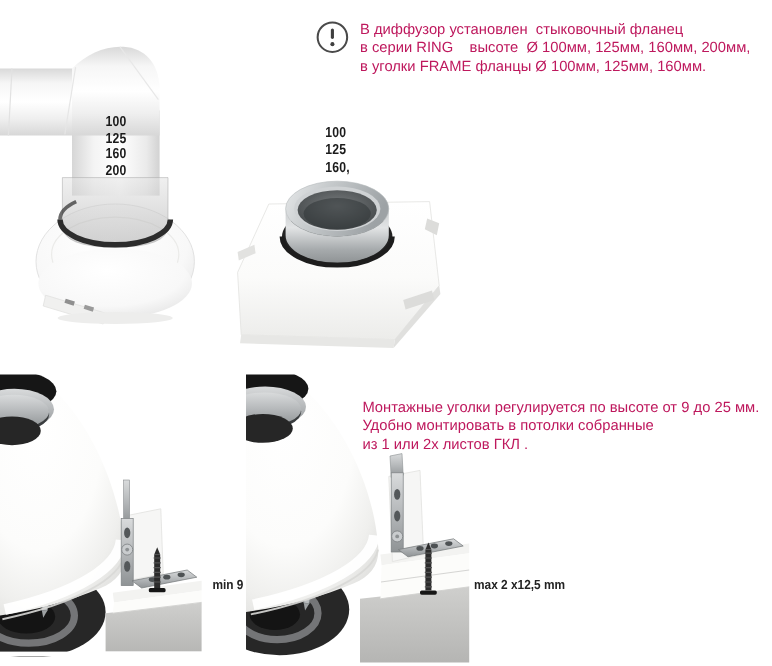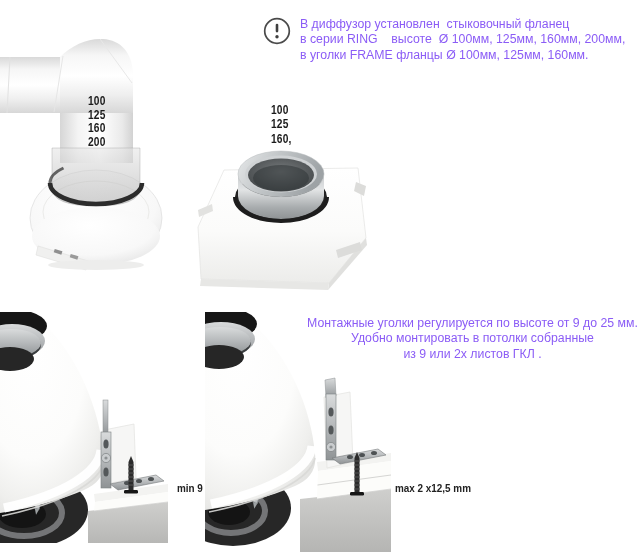--- a/index.html
+++ b/index.html
@@ -2,21 +2,21 @@
 <html><head>
 <meta charset="utf-8">
 <style>
   html,body{margin:0;padding:0;}
   body{
     width:643px;height:555px;position:relative;overflow:hidden;
     background:#ffffff;
     font-family:"Liberation Sans",sans-serif;
   }
   .abs{position:absolute;}
-  .note{position:absolute;color:#8b5cf6;font-size:12.3px;line-height:15.3px;}
+  .note{position:absolute;color:#be185d;font-size:12.3px;line-height:15.3px;}
   .note div{white-space:pre;}
   .sizes{
     position:absolute;font-weight:bold;color:#1b1b1b;font-size:12px;
     transform:scaleX(.85);transform-origin:0 0;letter-spacing:.2px;
   }
   .sizes-ring div{height:13.6px;line-height:13.6px;}
   .sizes-frame div{height:14.3px;line-height:14.3px;}
   .dimlabel{
     position:absolute;font-weight:bold;color:#222222;font-size:11px;
     transform:scaleX(.9);transform-origin:0 0;white-space:pre;
@@ -294,17 +294,17 @@
     <g>
       <polygon points="149.5,146 154.5,146 152,140" fill="#2c2c2c"></polygon>
       <rect x="149.5" y="146" width="5" height="34" fill="#2b2b2b"></rect>
       <path d="M149,149 h6 M149,153 h6 M149,157 h6 M149,161 h6 M149,165 h6 M149,169 h6 M149,173 h6 M149,177 h6" stroke="#555555" stroke-width="1"></path>
       <rect x="145" y="180" width="14" height="3.6" rx="1.4" fill="#161616"></rect>
     </g>
   </svg>
 </div>
 <span class="dimlabel" style="left:395px;top:482px;">max 2 x12,5 mm</span>
 
-<div class="note" style="left:302px;top:316px;width:341px;text-align:center;">
+<div class="note" style="left:302px;top:332px;width:341px;">
   <div>Монтажные уголки регулируется по высоте от 9 до 25 мм.</div>
   <div>Удобно монтировать в потолки собранные</div>
-  <div>из 9 или 2х листов ГКЛ .</div>
+  <div>из 1 или 2х листов ГКЛ .</div>
 </div>
 
 </body></html>

